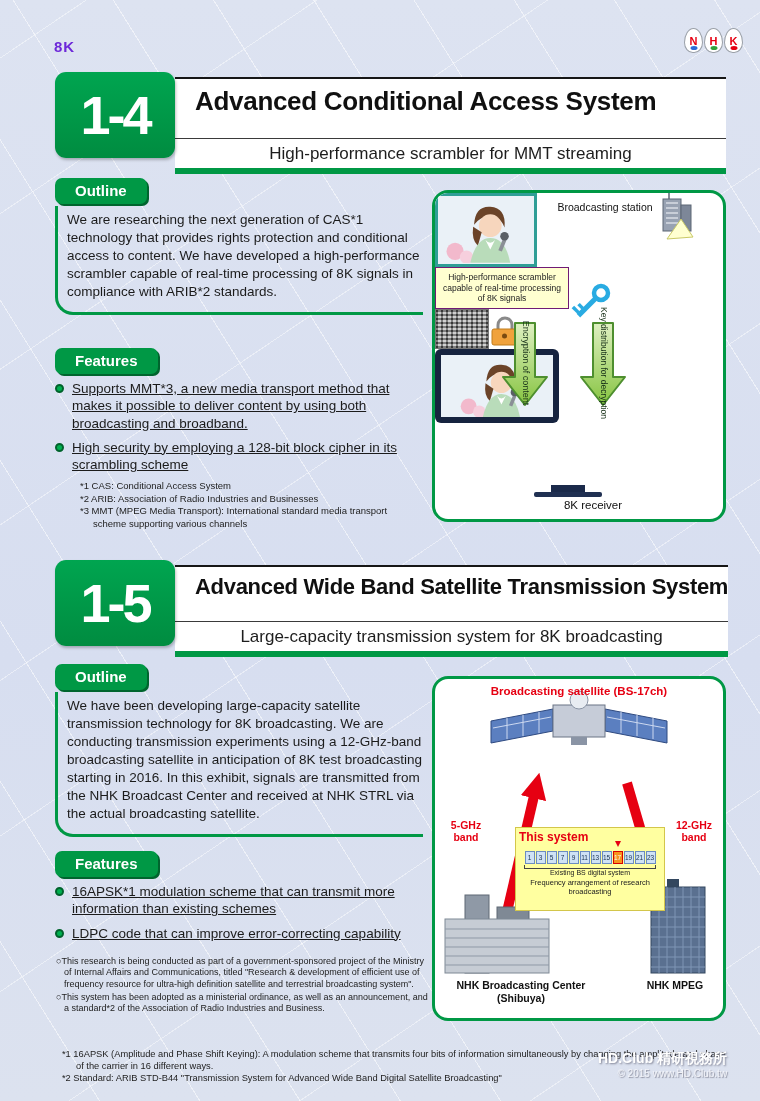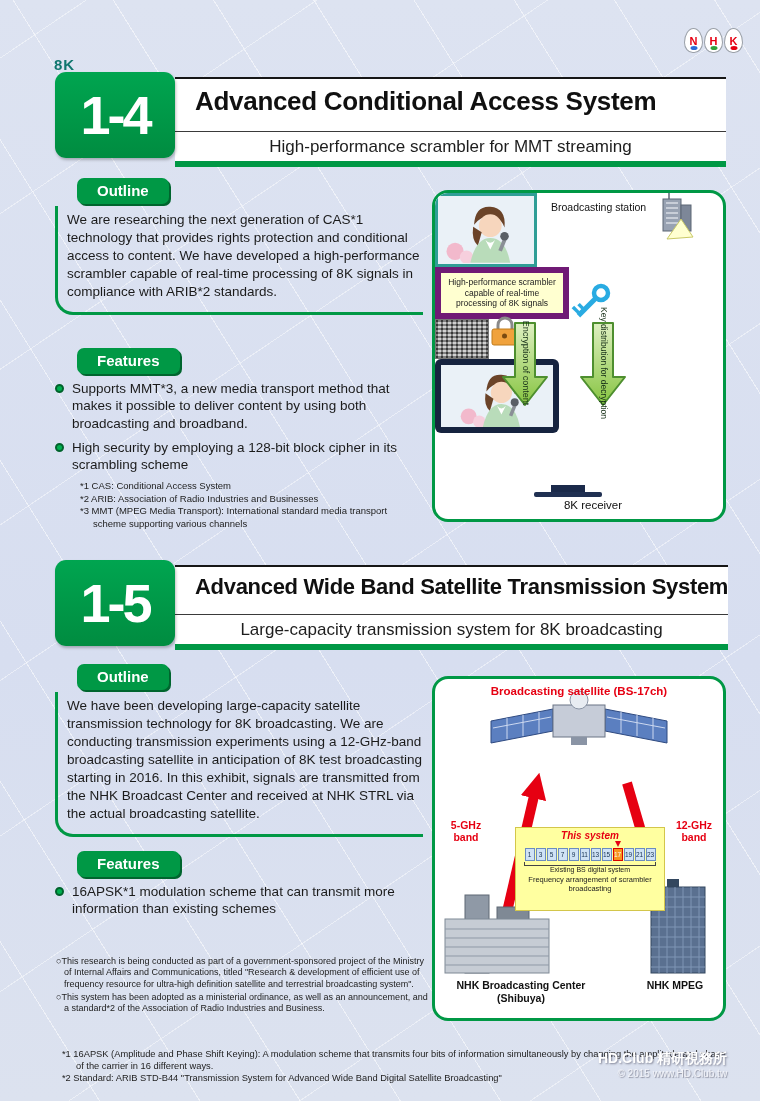--- a/index.html
+++ b/index.html
@@ -10,86 +10,86 @@
     background:
       repeating-linear-gradient(58deg, rgba(255,255,255,0) 0 84px, rgba(255,255,255,.55) 84px 85px),
       repeating-linear-gradient(-34deg, rgba(255,255,255,0) 0 128px, rgba(255,255,255,.45) 128px 129px),
       linear-gradient(180deg,#dde3f1 0%, #d7def0 60%, #dce2ef 100%);
     overflow:hidden;
     color:#1b1b1b;
   }
   .abs { position:absolute; }
 
   
-  .corner8k { left:54px; top:56px; font-size:15px; font-weight:bold; color:#0f766e; letter-spacing:1px; }
+  .corner8k { left:54px; top:38px; font-size:15px; font-weight:bold; color:#6d28d9; letter-spacing:1px; }
   .nhk-logo { left:684px; top:28px; display:flex; gap:1px; }
   .egg { position:relative; width:19px; height:25px; background:#fff; border:1.5px solid #9aa0a8;
          border-radius:50% 50% 46% 46% / 58% 58% 42% 42%;
          display:flex; align-items:center; justify-content:center;
          font-size:11px; font-weight:bold; color:#e60012; }
   .eggdot { position:absolute; bottom:2px; left:50%; transform:translateX(-50%); width:7px; height:4px; border-radius:50%; }
 
   
   .sec-header { left:55px; width:671px; display:flex; align-items:flex-start; }
   .num-box { flex:0 0 auto; width:120px; height:86px;
              background:linear-gradient(180deg,#00a550,#008c40);
              border-radius:11px; color:#fff; font-weight:bold; font-size:54px; letter-spacing:-3px;
              display:flex; align-items:center; justify-content:center;
              box-shadow:1px 2px 3px rgba(0,0,0,.25); z-index:2; }
   .head-right { flex:1; margin-top:5px; }
   .title-band { background:#fff; border-top:2.5px solid #161616; border-bottom:1.5px solid #3a3a3a;
-                padding:7px 0 14px 20px; font-size:26px; font-weight:bold; color:#101010; letter-spacing:-0.3px; white-space:nowrap; }
+                padding:7px 0 21px 20px; font-size:26px; font-weight:bold; color:#101010; letter-spacing:-0.3px; white-space:nowrap; }
   .title-band.small { font-size:22px; }
   .sub-band { background:#fff; border-bottom:6px solid #009845; padding:5px 0 4px; font-size:17px; color:#1d1d1d; text-align:center; }
 
   
   .pill { left:55px; background:#009845; color:#fff; font-weight:bold; font-size:15px;
-          padding:4px 20px 5px; border-radius:7px; box-shadow:2px 2px 0 #00652e; z-index:3;margin-left:22px; }
+          padding:4px 20px 5px; border-radius:7px; box-shadow:2px 2px 0 #00652e; z-index:3; }
   .outline-box { left:55px; width:368px; border-left:3px solid #009845; border-bottom:3px solid #009845;
                  border-bottom-left-radius:18px; padding:5px 0 11px 9px;
                  font-size:13.5px; line-height:1.33; color:#1b1b1b; }
   .features { left:55px; width:372px; }
-  .feat { display:flex; gap:8px; margin-bottom:7px; font-size:13.5px; line-height:1.28; color:#1b1b1b; }
+  .feat { display:flex; gap:8px; margin-bottom:7px; font-size:13.5px; line-height:1.28; color:#1b1b1b;text-decoration:underline; }
   .feat-dot { flex:0 0 auto; width:9px; height:9px; margin-top:4px; border-radius:50%;
               background:#00b050; border:2.5px solid #00632c; }
   .fnotes { font-size:9.5px; line-height:1.32; color:#222; }
   .fnotes div { text-indent:-13px; padding-left:13px; }
   .notes { font-size:9px; line-height:1.25; color:#222; }
   .notes div { text-indent:-8px; padding-left:8px; margin-bottom:2px; }
 
   
   .diagram { left:432px; width:294px; background:#fff; border:3px solid #009845; border-radius:16px; overflow:hidden; }
   .diagram .inner { position:relative; width:288px; }
   .dsvg { position:absolute; left:0; top:0; z-index:1; }
   .dlabel { position:absolute; z-index:2; }
 
   
-  .station-label { left:116px; top:8px; width:108px; font-size:10.5px; color:#111; text-align:left; }
+  .station-label { left:116px; top:8px; width:108px; font-size:10.5px; color:#111; text-align:center; }
   .screen1 { left:12px; top:26px; width:102px; height:74px; border:3.5px solid #2f9e96; background:#eaf1f7; z-index:2; }
-  .callout { left:146px; top:44px; width:134px; background:#ffffd0; border:6px solid #701a75;
+  .callout { left:146px; top:44px; width:134px; background:#ffffd0; border:1px solid #701a75;
              font-size:8.5px; line-height:1.25; text-align:center; color:#222; padding:4px 3px; z-index:2; }
   .noise { left:74px; top:102px; width:54px; height:40px; z-index:2;
            background:
              repeating-linear-gradient(0deg, rgba(0,0,0,.35) 0 2px, rgba(255,255,255,.25) 2px 4px),
              repeating-linear-gradient(90deg, rgba(40,40,40,.6) 0 2px, rgba(210,210,210,.7) 2px 5px),
              #9a9a9a; border:1px solid #777; }
   .vlabel { position:absolute; z-index:3; white-space:nowrap; color:#173018; transform:translate(-50%,-50%) rotate(90deg); }
   .tv { left:70px; top:218px; width:124px; height:74px; background:#16233f; border-radius:6px; padding:6px; z-index:2; }
   .tv-screen { width:100%; height:100%; background:#eaf1f7; overflow:hidden; }
   .tv-stand { left:116px; top:292px; width:34px; height:7px; background:#1b2a4a; z-index:2; }
   .tv-base { left:99px; top:299px; width:68px; height:5px; background:#203052; border-radius:2px; z-index:2; }
   .receiver-label { left:0; top:306px; width:316px; text-align:center; font-size:11.5px; color:#111; }
 
   
   .sat-label { left:54px; top:6px; width:180px; text-align:center; color:#e60012; font-weight:bold; font-size:11.5px; line-height:1.15; }
   .band { width:54px; text-align:center; color:#e60012; font-weight:bold; font-size:10.5px; line-height:1.15; }
   .band.left { left:4px; top:140px; }
   .band.right { left:232px; top:140px; }
   .ypanel { left:80px; top:148px; width:150px; height:84px; background:#ffffa0; border:1px solid #d3c64b; z-index:2; padding:2px 3px; }
-  .this-system { text-align:center; color:#e60012; font-size:10px; font-weight:bold;font-style:italic; }
+  .this-system { text-align:left; color:#e60012; font-size:12px; font-weight:bold; }
   .ts-arrow { position:absolute; left:99px; top:13px; width:0; height:0;
               border-left:3.5px solid transparent; border-right:3.5px solid transparent; border-top:6px solid #e60012; }
   .ch-row { display:flex; gap:1px; justify-content:center; margin-top:7px; }
   .ch { width:10px; height:13px; background:#cfe2f5; border:1px solid #6b8cc0; color:#16304f;
         font-size:6.5px; display:flex; align-items:center; justify-content:center; }
   .ch.hot { background:#f7941d; border-color:#d80000; color:#fff; }
   .bracket { width:132px; height:4px; border:1px solid #444; border-top:none; margin:1px auto 0; }
   .existing { text-align:center; font-size:7px; color:#222; }
   .freq { text-align:center; font-size:7.5px; line-height:1.2; color:#222; margin-top:2px; }
   .bldg-label { top:300px; text-align:center; font-size:10.5px; line-height:1.2; color:#111; font-weight:bold; }
@@ -240,20 +240,24 @@
 </div>
 
 <div class="abs pill" style="top:664px">Outline</div>
 <div class="abs outline-box" style="top:692px">We have been developing large-capacity satellite transmission technology for 8K broadcasting. We are conducting transmission experiments using a 12-GHz-band broadcasting satellite in anticipation of 8K test broadcasting starting in 2016. In this exhibit, signals are transmitted from the NHK Broadcast Center and received at NHK STRL via the actual broadcasting satellite.</div>
 
 <div class="abs pill" style="top:851px">Features</div>
 <div class="abs features" style="top:883px">
   <div class="feat">
       <span class="feat-dot"></span>
       <span>16APSK*1 modulation scheme that can transmit more information than existing schemes</span>
+    </div>
+  <div class="feat">
+      <span class="feat-dot"></span>
+      <span>LDPC code that can improve error-correcting capability</span>
     </div>
 </div>
 <div class="abs notes" style="left:56px; top:956px; width:372px;">
   <div>○This research is being conducted as part of a government-sponsored project of the Ministry of Internal Affairs and Communications, titled "Research &amp; development of efficient use of frequency resource for ultra-high definition satellite and terrestrial broadcasting system".</div>
   <div>○This system has been adopted as a ministerial ordinance, as well as an announcement, and a standard*2 of the Association of Radio Industries and Business.</div>
 </div>
 
 <div class="abs diagram" style="top:676px; height:345px;">
   <div class="inner" style="height:339px;">
     <svg class="dsvg" width="288" height="339" viewBox="0 0 288 339">
@@ -307,21 +311,21 @@
         <span class="ch">11</span>
         <span class="ch">13</span>
         <span class="ch">15</span>
         <span class="ch hot">17</span>
         <span class="ch">19</span>
         <span class="ch">21</span>
         <span class="ch">23</span>
       </div>
       <div class="bracket"></div>
       <div class="existing">Existing BS digital system</div>
-      <div class="freq">Frequency arrangement of scrambler broadcasting</div>
+      <div class="freq">Frequency arrangement of research broadcasting</div>
     </div>
 
     <div class="dlabel bldg-label left">NHK Broadcasting Center (Shibuya)</div>
     <div class="dlabel bldg-label right">NHK MPEG</div>
   </div>
 </div>
 
 <div class="abs footer-notes">
   <div>*1 16APSK (Amplitude and Phase Shift Keying): A modulation scheme that transmits four bits of information simultaneously by changing the amplitude and phase of the carrier in 16 different ways.</div>
   <div>*2 Standard: ARIB STD-B44 "Transmission System for Advanced Wide Band Digital Satellite Broadcasting"</div>

